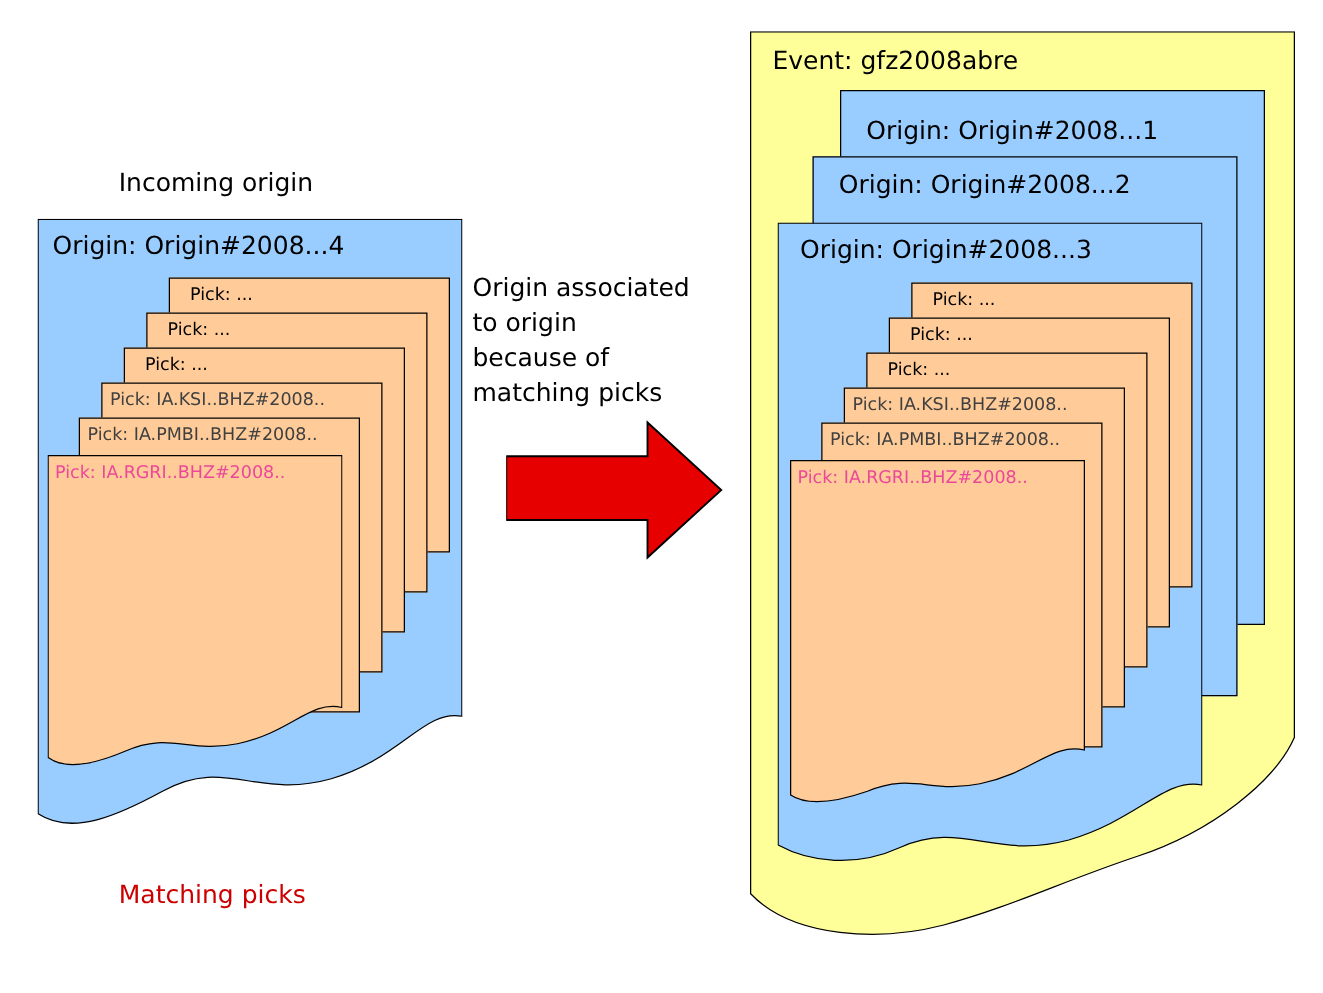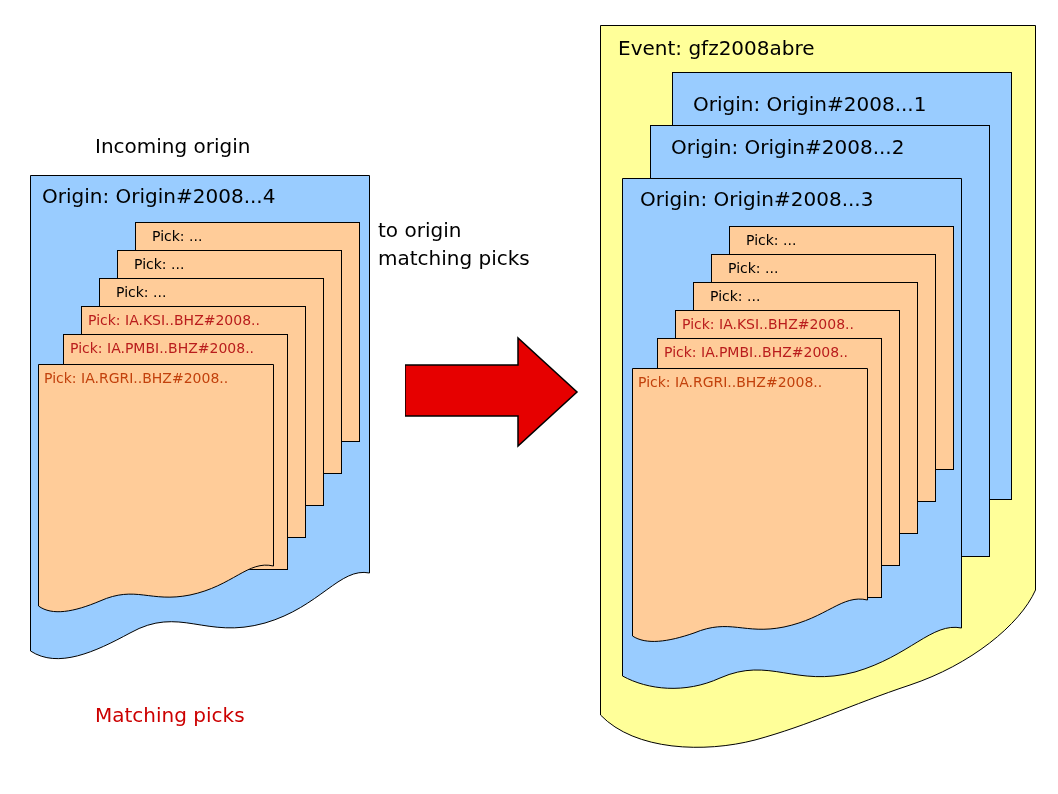--- a/index.html
+++ b/index.html
@@ -6,22 +6,22 @@
   html,body { background:#ffffff; }
   body { font-family:"DejaVu Sans", "Liberation Sans", sans-serif; color:#000; }
   .canvas { position:relative; width:1058px; height:794px; background:#fff; overflow:hidden; }
   .abs { position:absolute; }
   .heading { font-size:20px; white-space:nowrap; }
   .caption-red { font-size:20px; color:#cc0000; white-space:nowrap; }
   .card-title { font-size:20px; white-space:nowrap; position:absolute; }
   .pick-card { position:absolute; background:#ffcc99; border:1px solid #000; }
   .origin-rect { position:absolute; background:#99ccff; border:1px solid #000; }
   .pick-label { display:block; font-size:14px; white-space:nowrap; padding:5px 16px 0 16px; }
-  .pick-label.red { color:#b91c1c; padding-left:6px; }
-  .front-label { position:absolute; left:6px; top:6px; font-size:14px; white-space:nowrap; color:#c2410c; }
+  .pick-label.red { color:#404040; padding-left:6px; }
+  .front-label { position:absolute; left:6px; top:6px; font-size:14px; white-space:nowrap; color:#ec4899; }
   .annotation { position:absolute; left:378px; top:216px; font-size:20px; line-height:28px; }
   svg { display:block; }
 </style>
 </head>
 <body>
 
 <div class="canvas">
 
   <div class="abs heading" style="left:95px; top:134px;">Incoming origin</div>
 
@@ -59,21 +59,23 @@
                  C 112,239 98,221 62,237
                  C 36,248 14,252 0.5,242 Z" fill="#ffcc99" stroke="#000" stroke-width="1"></path>
       </svg>
       <div class="front-label">Pick: IA.RGRI..BHZ#2008..</div>
     </div>
   </div>
 
   <div class="abs caption-red" style="left:95px; top:703px;">Matching picks</div>
 
   <div class="annotation">
+    <div>Origin associated</div>
     <div>to origin</div>
+    <div>because of</div>
     <div>matching picks</div>
   </div>
 
   <div class="abs" style="left:405px; top:335px;">
     <svg width="180" height="115" viewBox="0 0 180 115">
       <polygon points="0,30 113,30 113,3 172,57 113,111 113,81 0,81" fill="#e60000" stroke="#000" stroke-width="1.5"></polygon>
     </svg>
   </div>
 
   <div class="abs" style="left:600px; top:25px; width:516px; height:740px;">

